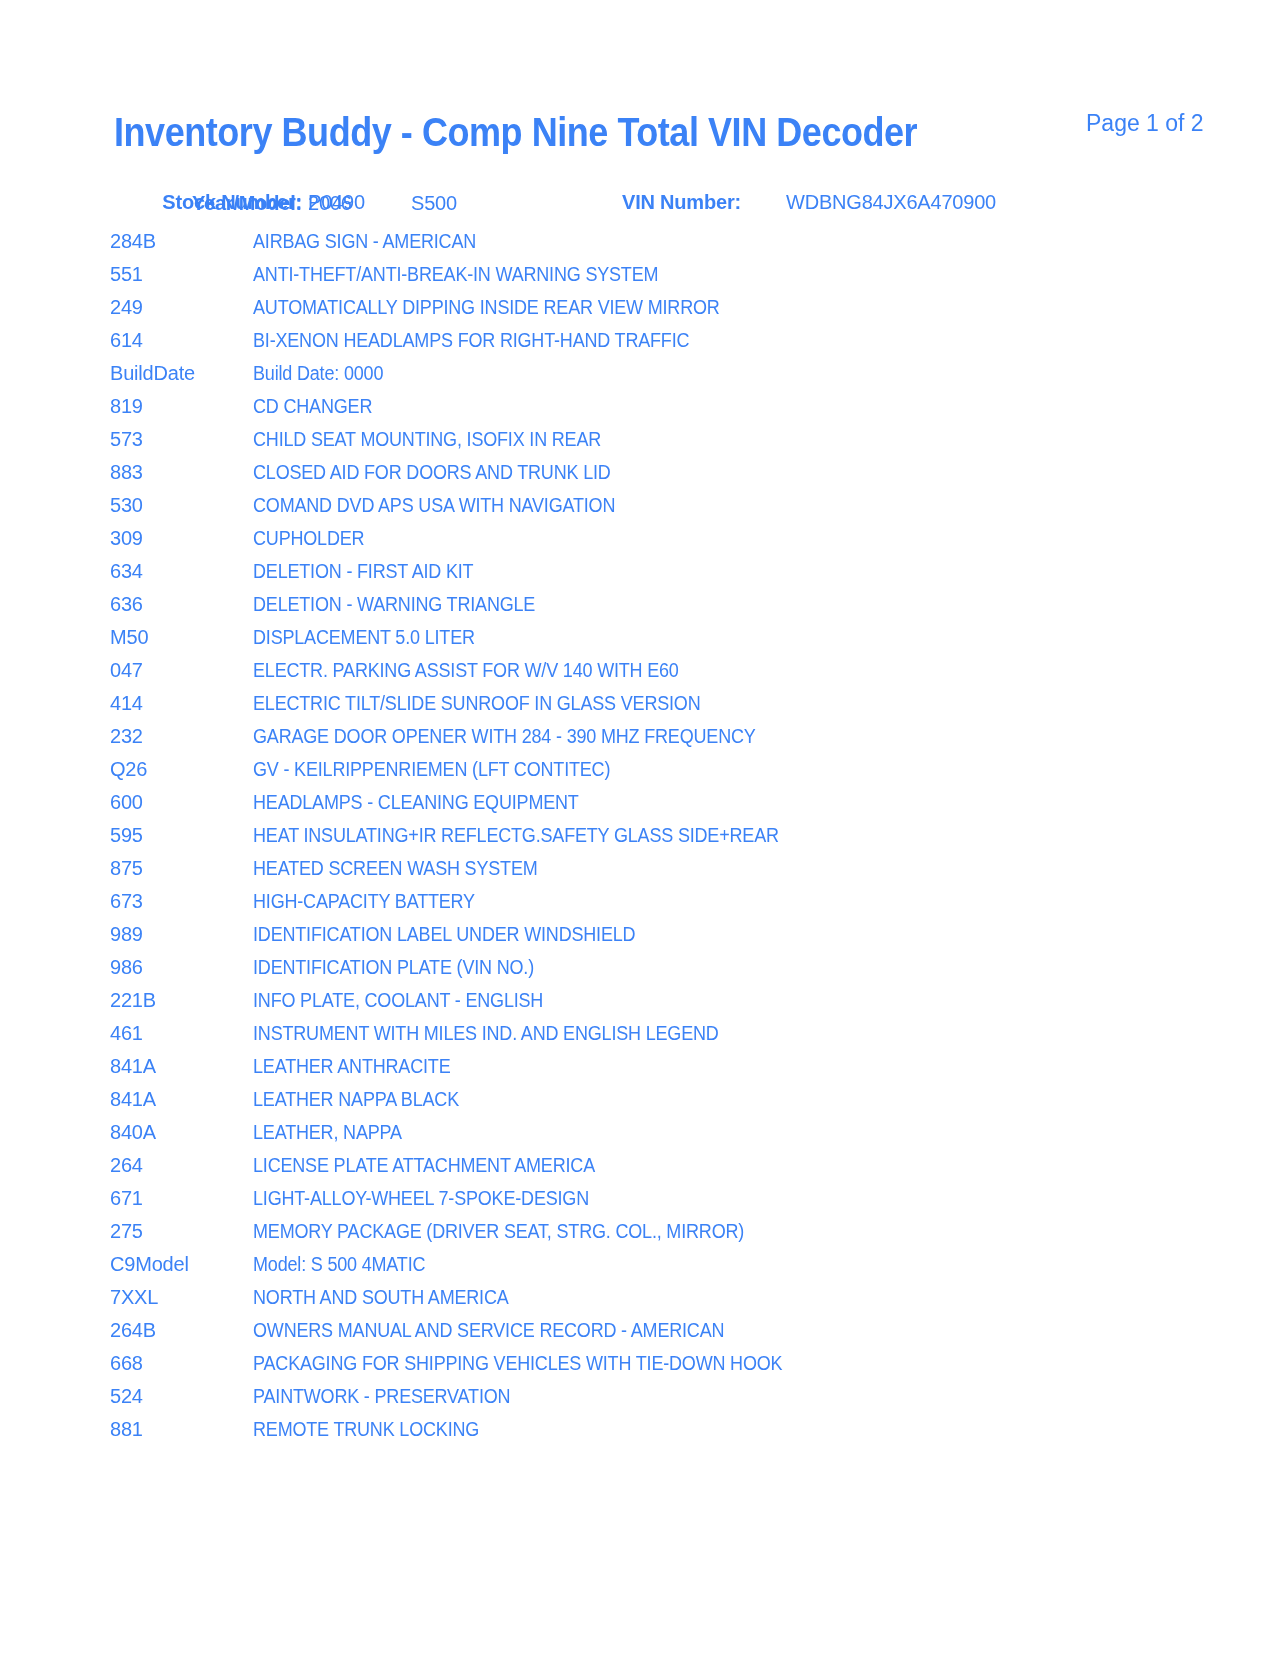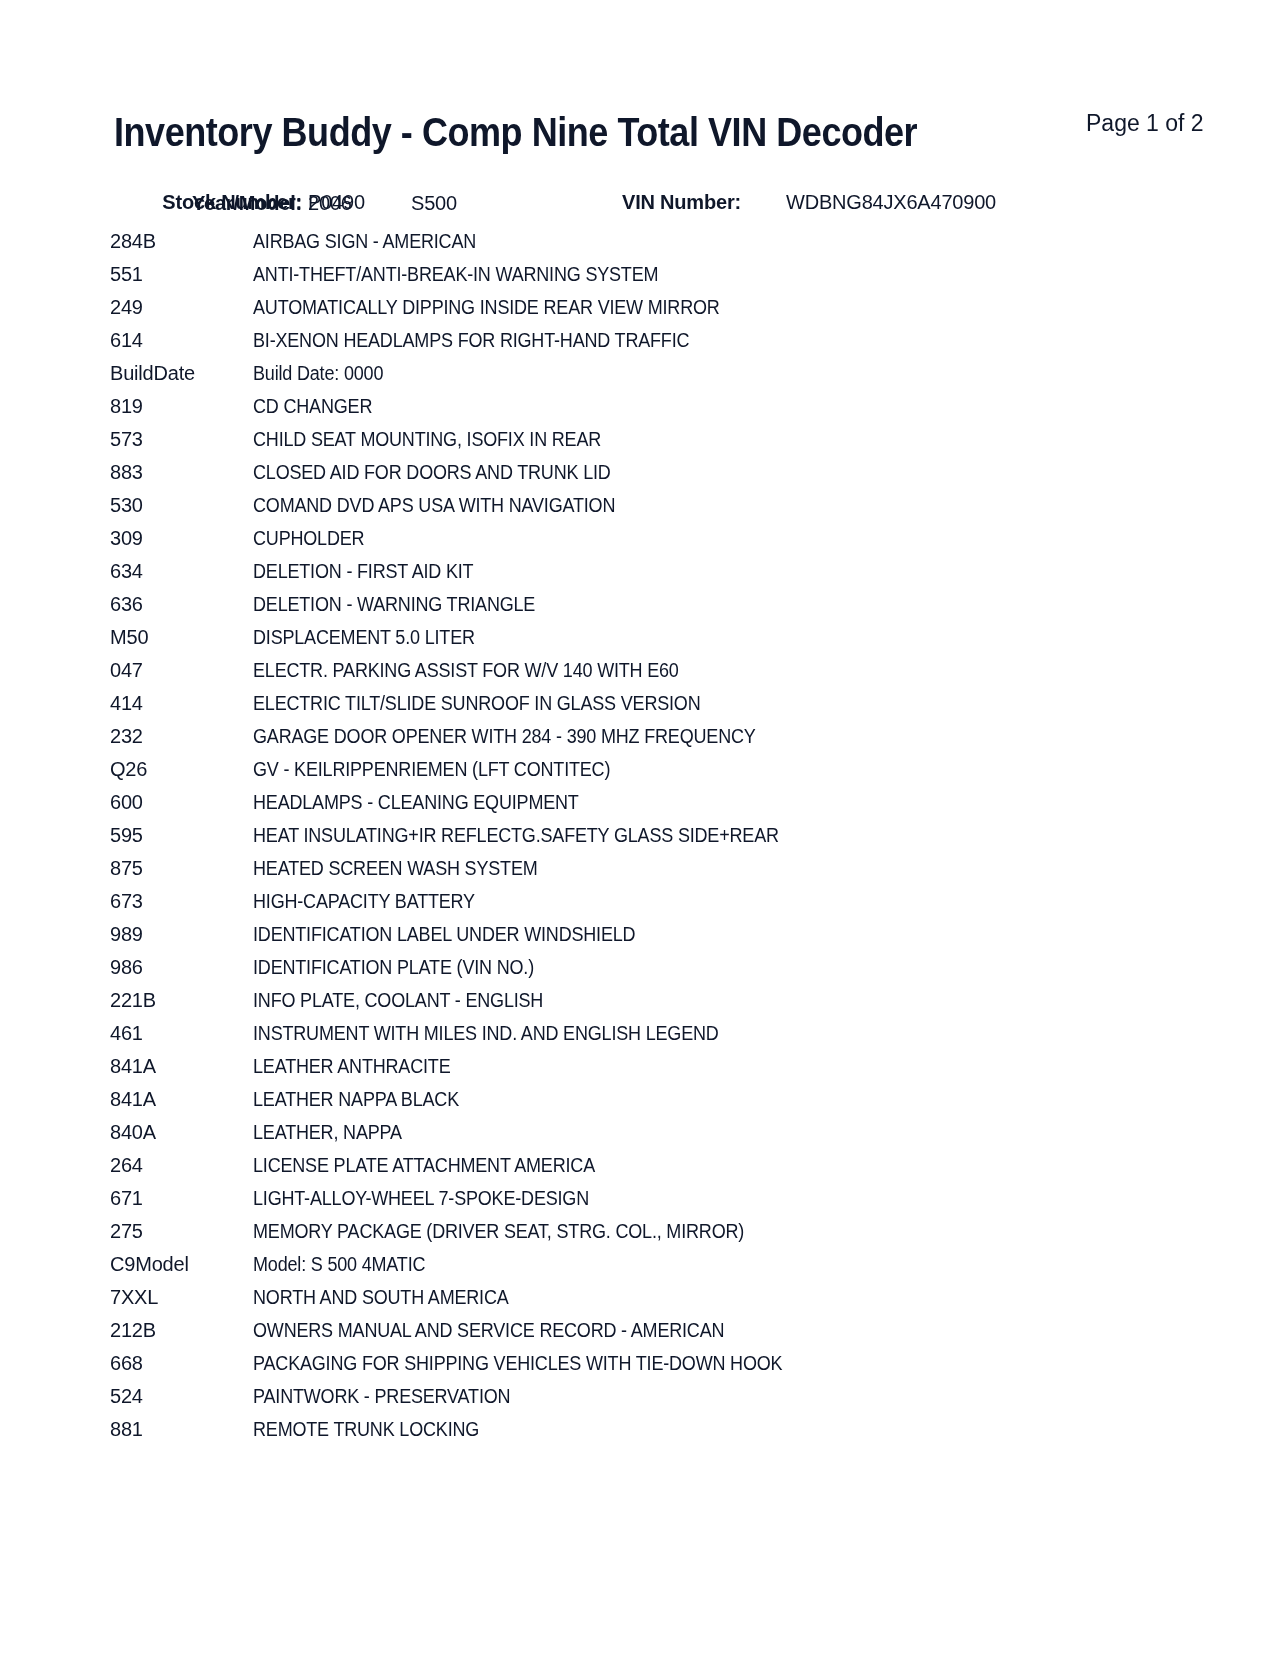--- a/index.html
+++ b/index.html
@@ -6,21 +6,21 @@
     margin: 0;
     padding: 0;
     background: #ffffff;
   }
   .page {
     position: relative;
     width: 1280px;
     height: 1656px;
     background: #ffffff;
     font-family: "Liberation Sans", sans-serif;
-    color: #0f172a;
+    color: #3b82f6;
     overflow: hidden;
   }
   .doc-title {
     position: absolute;
     left: 114px;
     top: 111px;
     margin: 0;
     font-size: 40px;
     font-weight: bold;
     line-height: 42px;
@@ -234,21 +234,21 @@
       </div>
       <div class="option-row">
         <span class="code">C9Model</span>
         <span class="desc">Model: S 500 4MATIC</span>
       </div>
       <div class="option-row">
         <span class="code">7XXL</span>
         <span class="desc">NORTH AND SOUTH AMERICA</span>
       </div>
       <div class="option-row">
-        <span class="code">212B</span>
+        <span class="code">264B</span>
         <span class="desc">OWNERS MANUAL AND SERVICE RECORD - AMERICAN</span>
       </div>
       <div class="option-row">
         <span class="code">668</span>
         <span class="desc">PACKAGING FOR SHIPPING VEHICLES WITH TIE-DOWN HOOK</span>
       </div>
       <div class="option-row">
         <span class="code">524</span>
         <span class="desc">PAINTWORK - PRESERVATION</span>
       </div>

